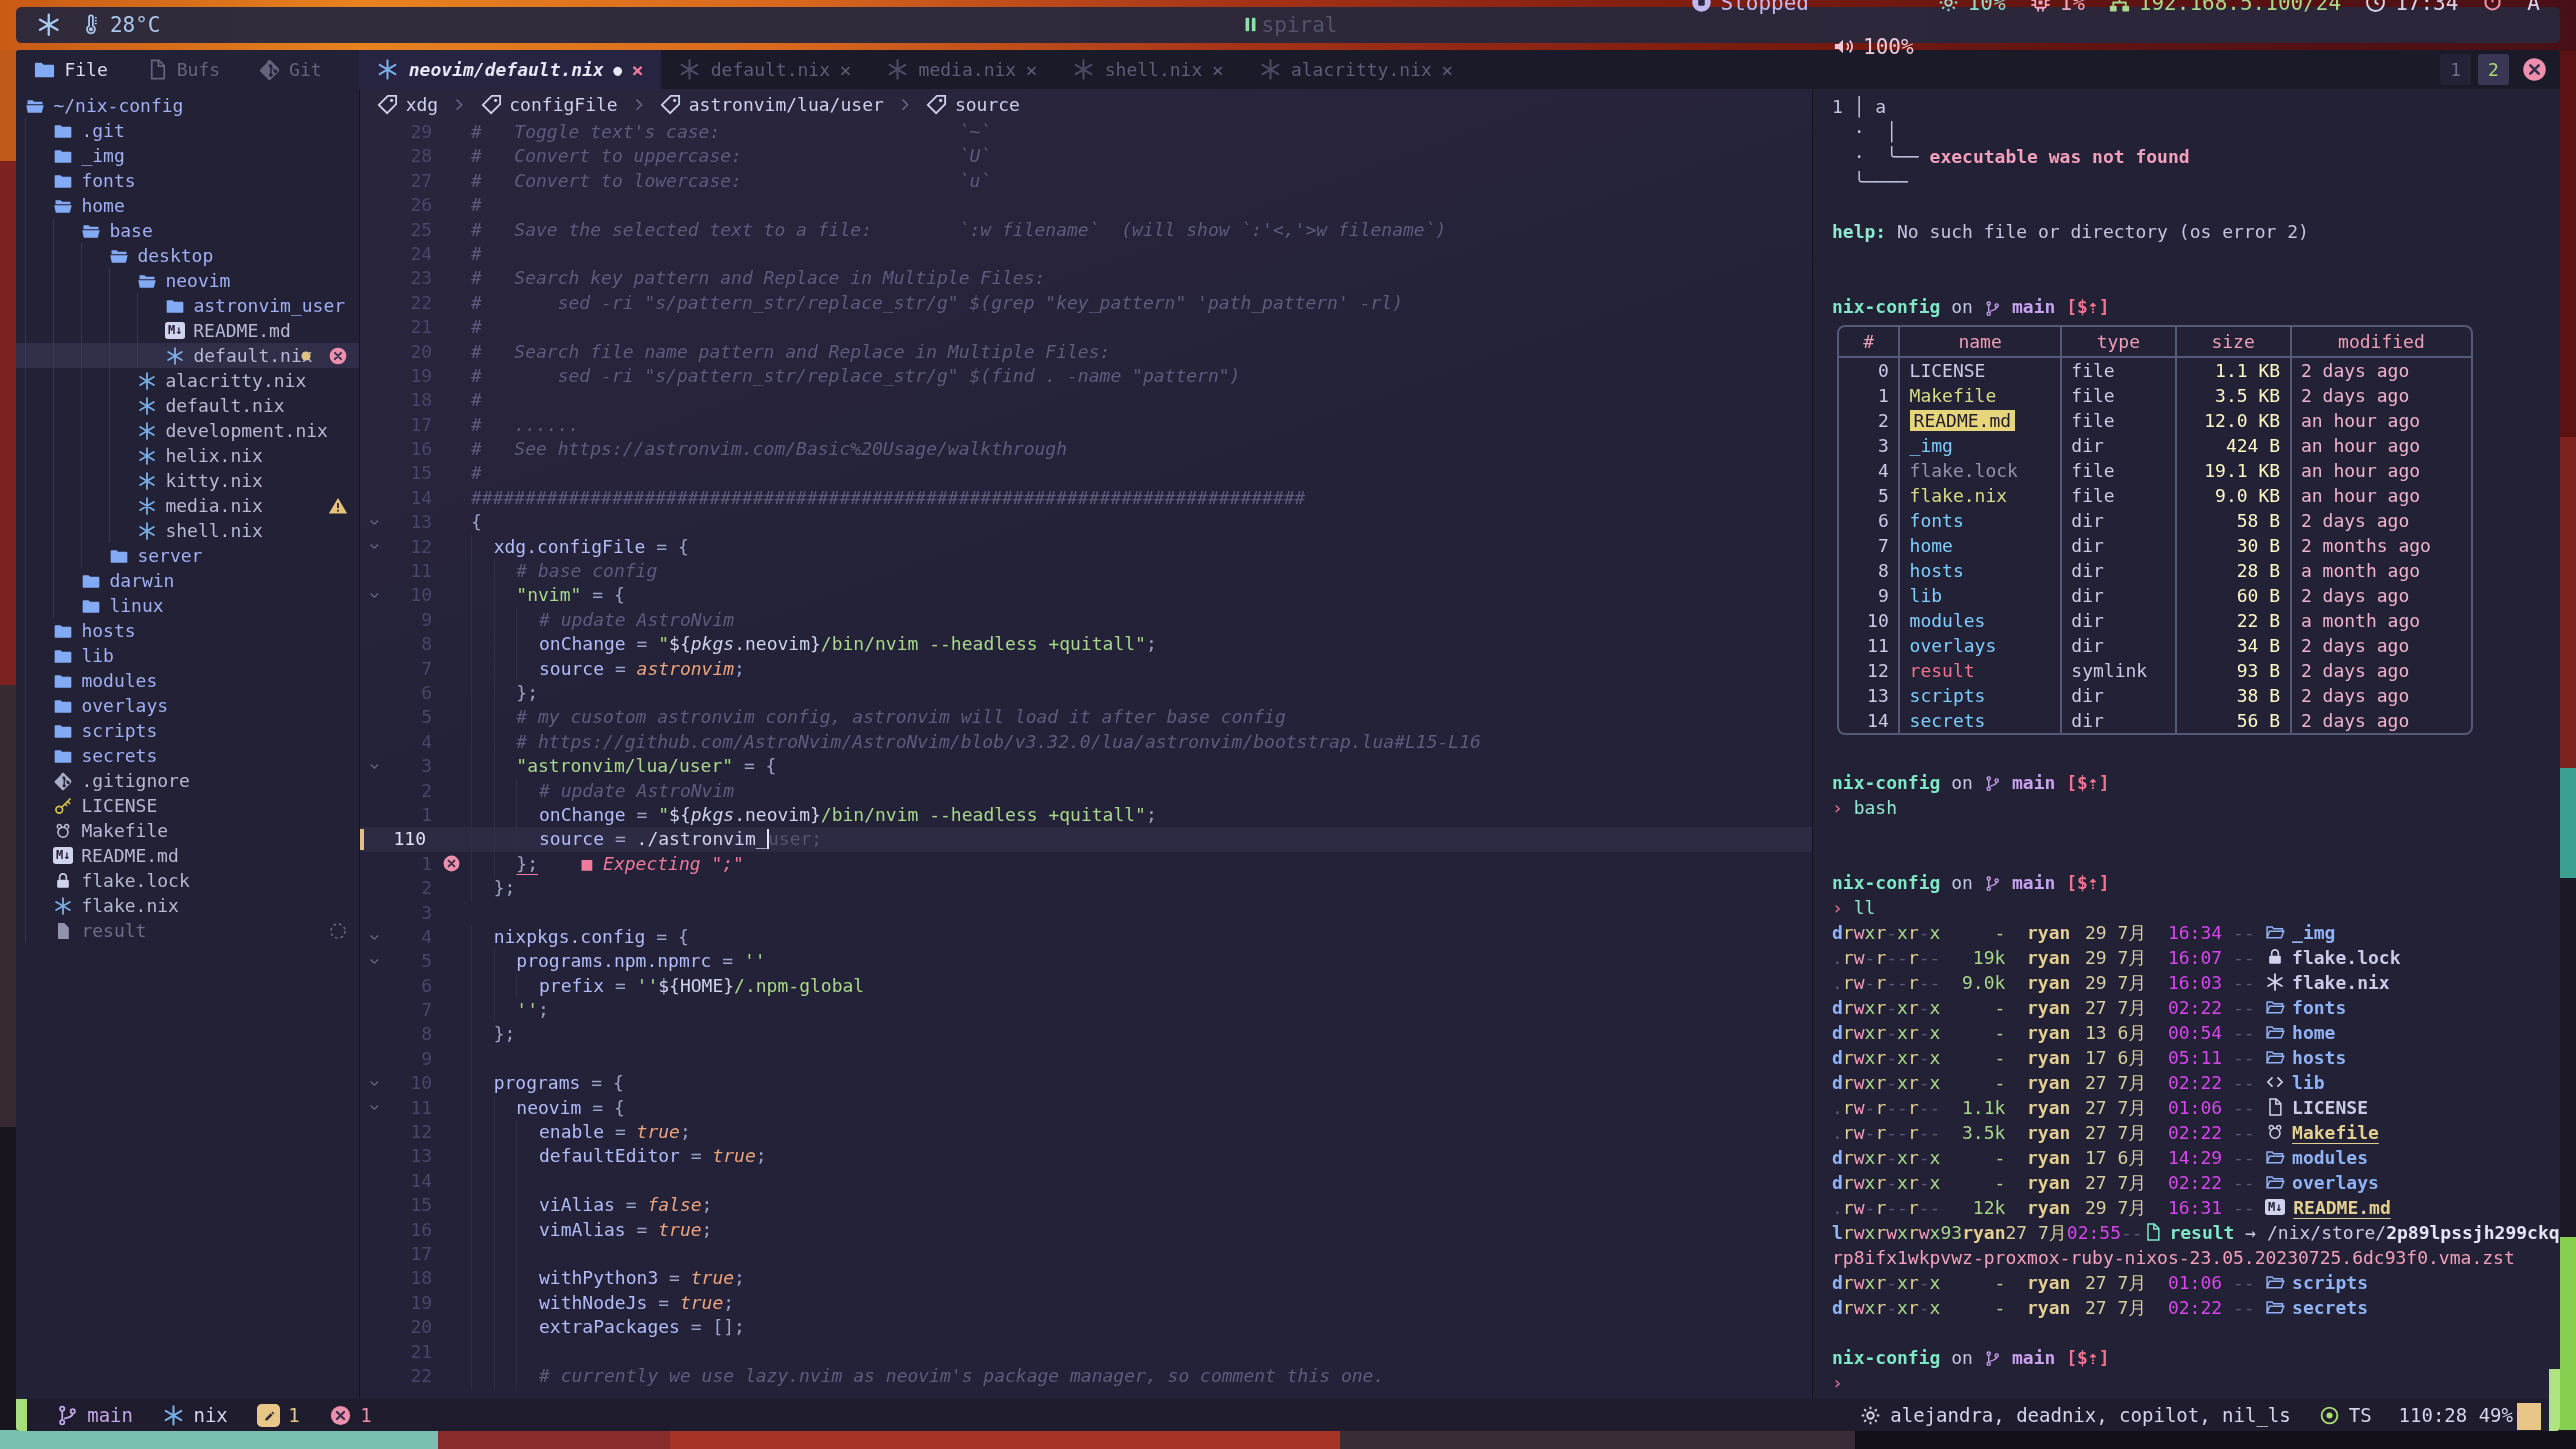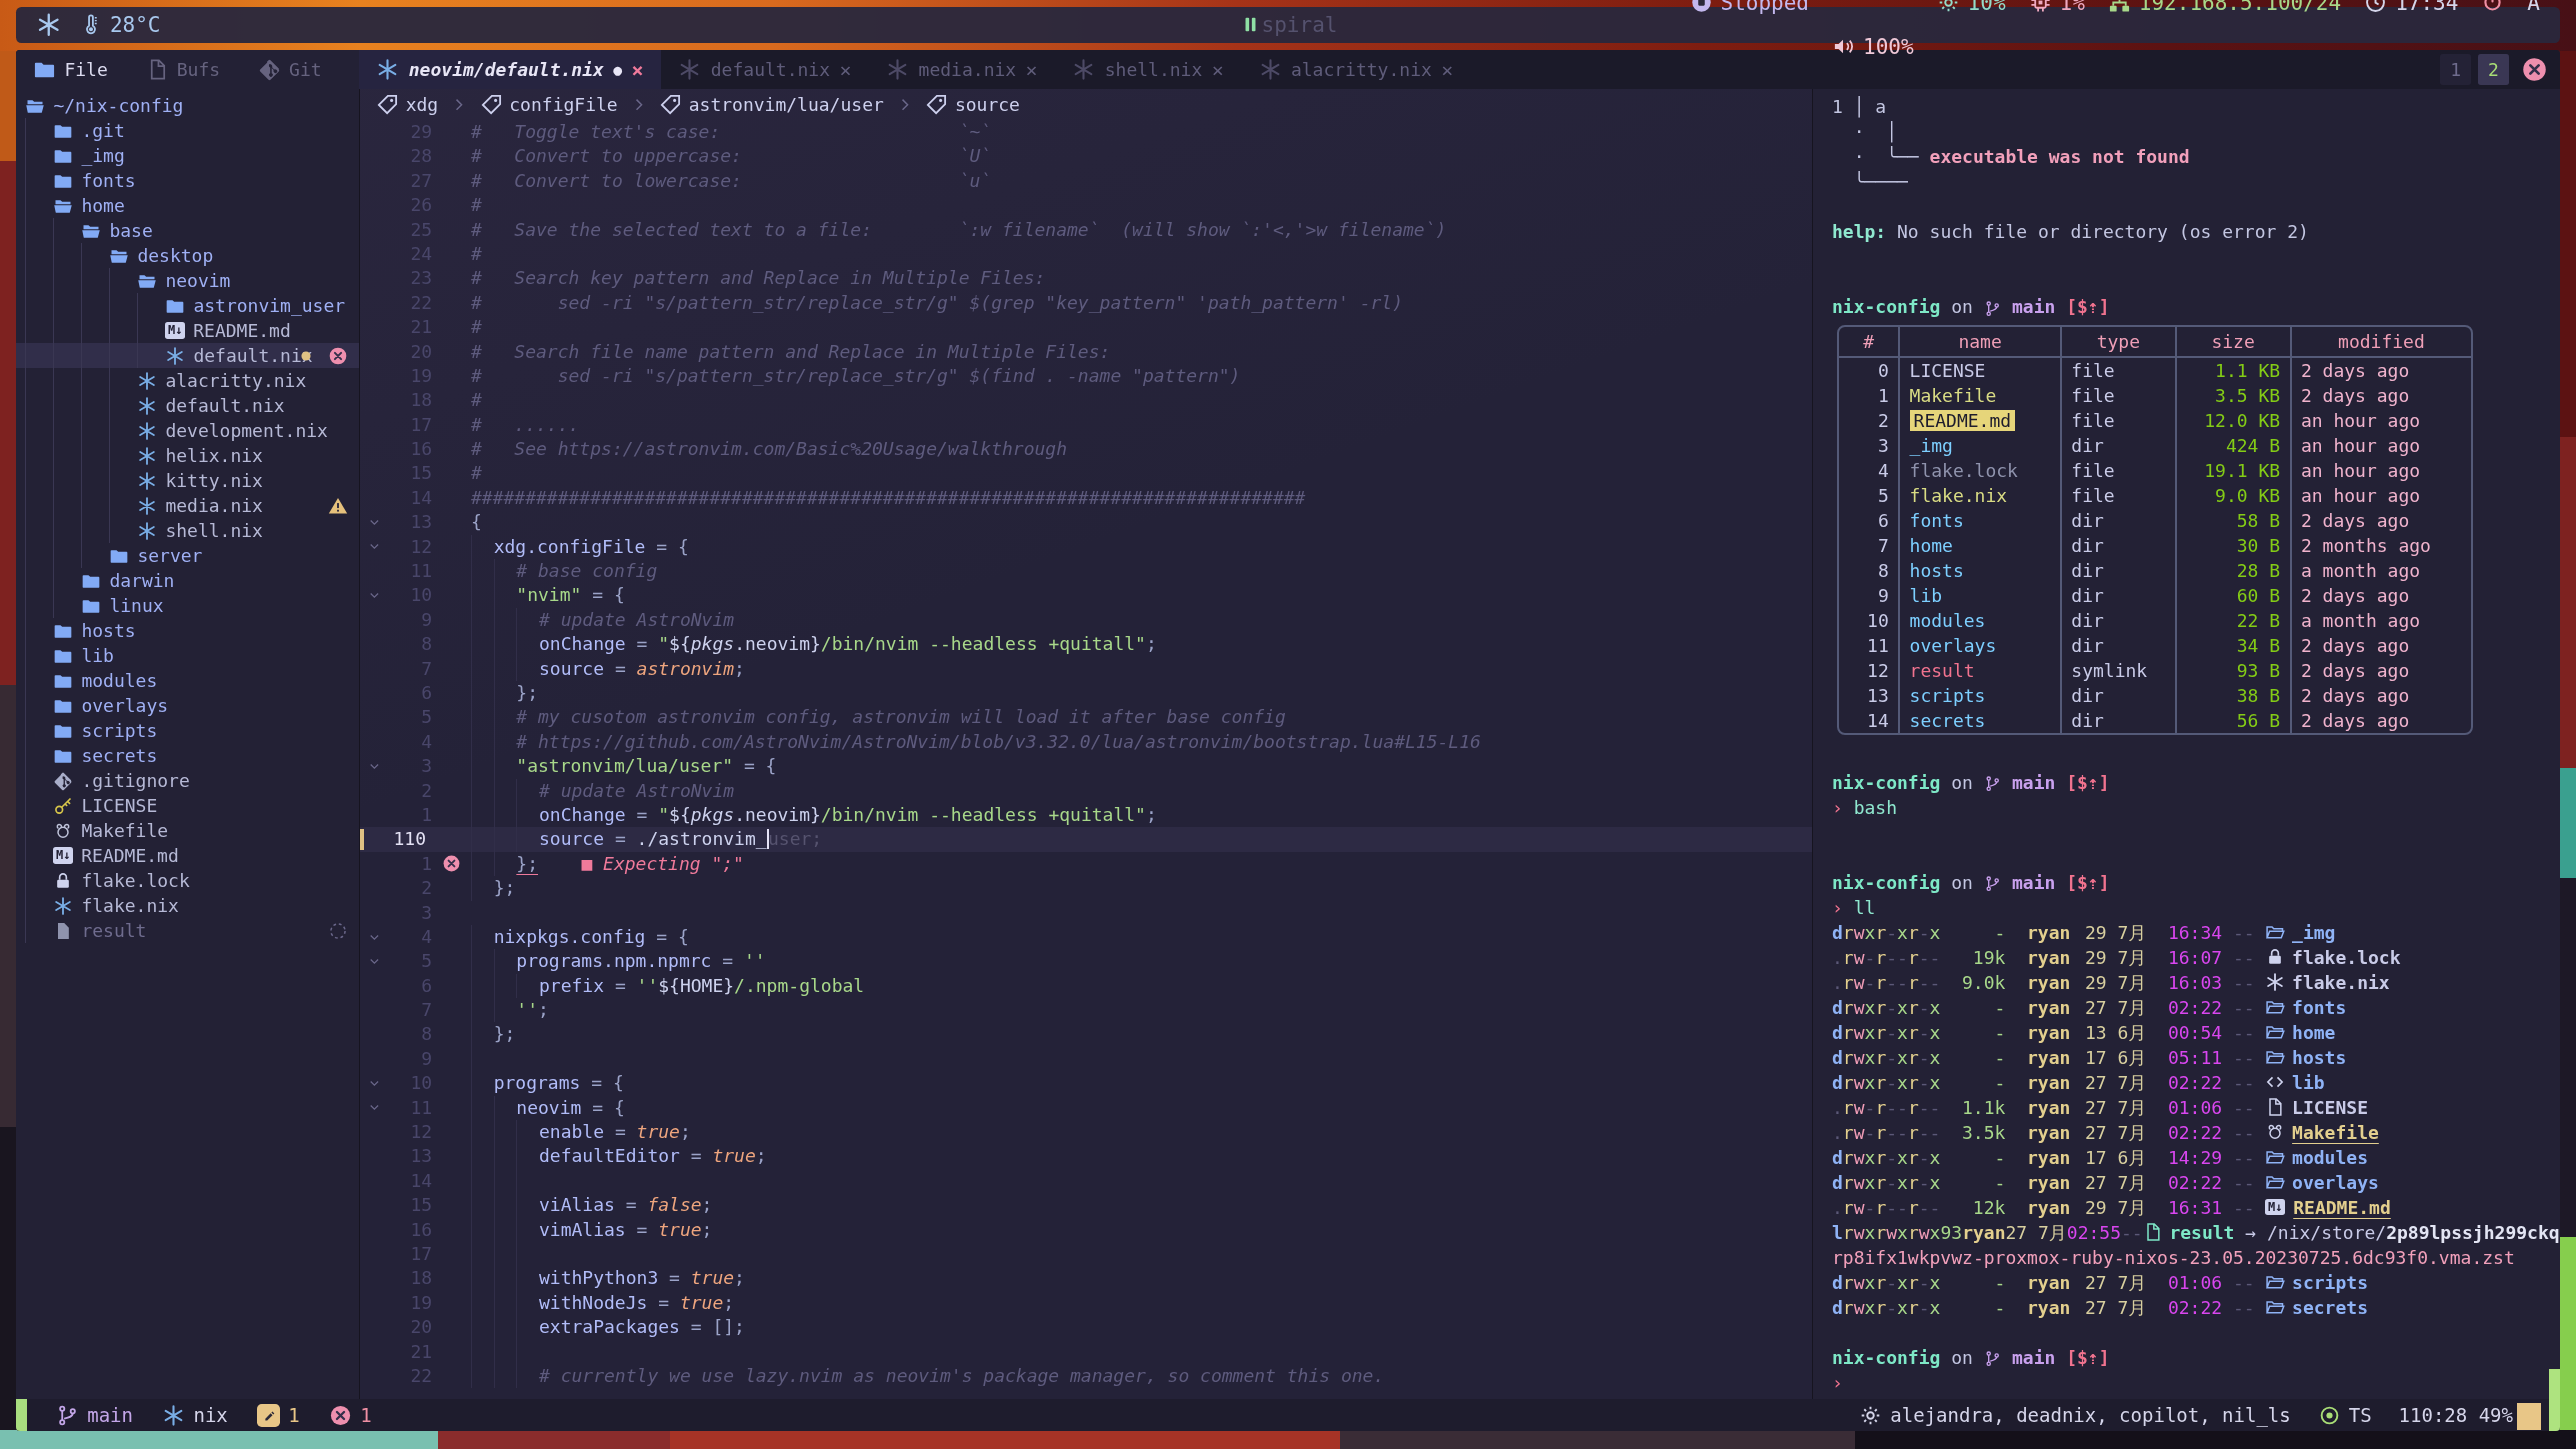--- a/index.html
+++ b/index.html
@@ -112,21 +112,21 @@
   .ls-c:last-child{border-right:none}
   .c0{width:40px;text-align:right}
   .c1{width:141px}
   .c2{width:94px}
   .c3{width:94px;text-align:right}
   .c4{width:161px}
   .hdr .ls-c{text-align:center}
   .ls-num{color:#c9cbe8}
   .n-white{color:#c9cbe8}.n-yellow{color:#d9dc84}.n-blue{color:#7dcfff}.n-gray{color:#8f93ad}.n-red{color:#f1738f}
   .n-hl{background:#e6d57a;color:#1e1c2d;padding:0 4px}
-  .ls-type{color:#c9cbe8}.ls-size{color:#84cc16}.ls-mod{color:#f0b3cd}
+  .ls-type{color:#c9cbe8}.ls-size{color:#fef9c3}.ls-mod{color:#f0b3cd}
   
   .llrow{height:25px;line-height:25px;display:flex;white-space:pre;align-items:center}
   .ll-perm{width:11ch}
   .ll-size{width:5ch;text-align:right;color:#a8d88a}
   .ll-user{width:6ch;text-align:right;color:#e3cf8e;font-weight:bold}
   .ll-date{width:7ch;text-align:right;color:#d8cf9f}
   .ll-time{width:7ch;text-align:right;color:#d946ef}
   .ll-dash{width:4ch;text-align:center;color:#5b5877}
   .llrow .ic{width:20px;height:20px;margin-right:6.7px}
   .ll-name{font-weight:bold}

